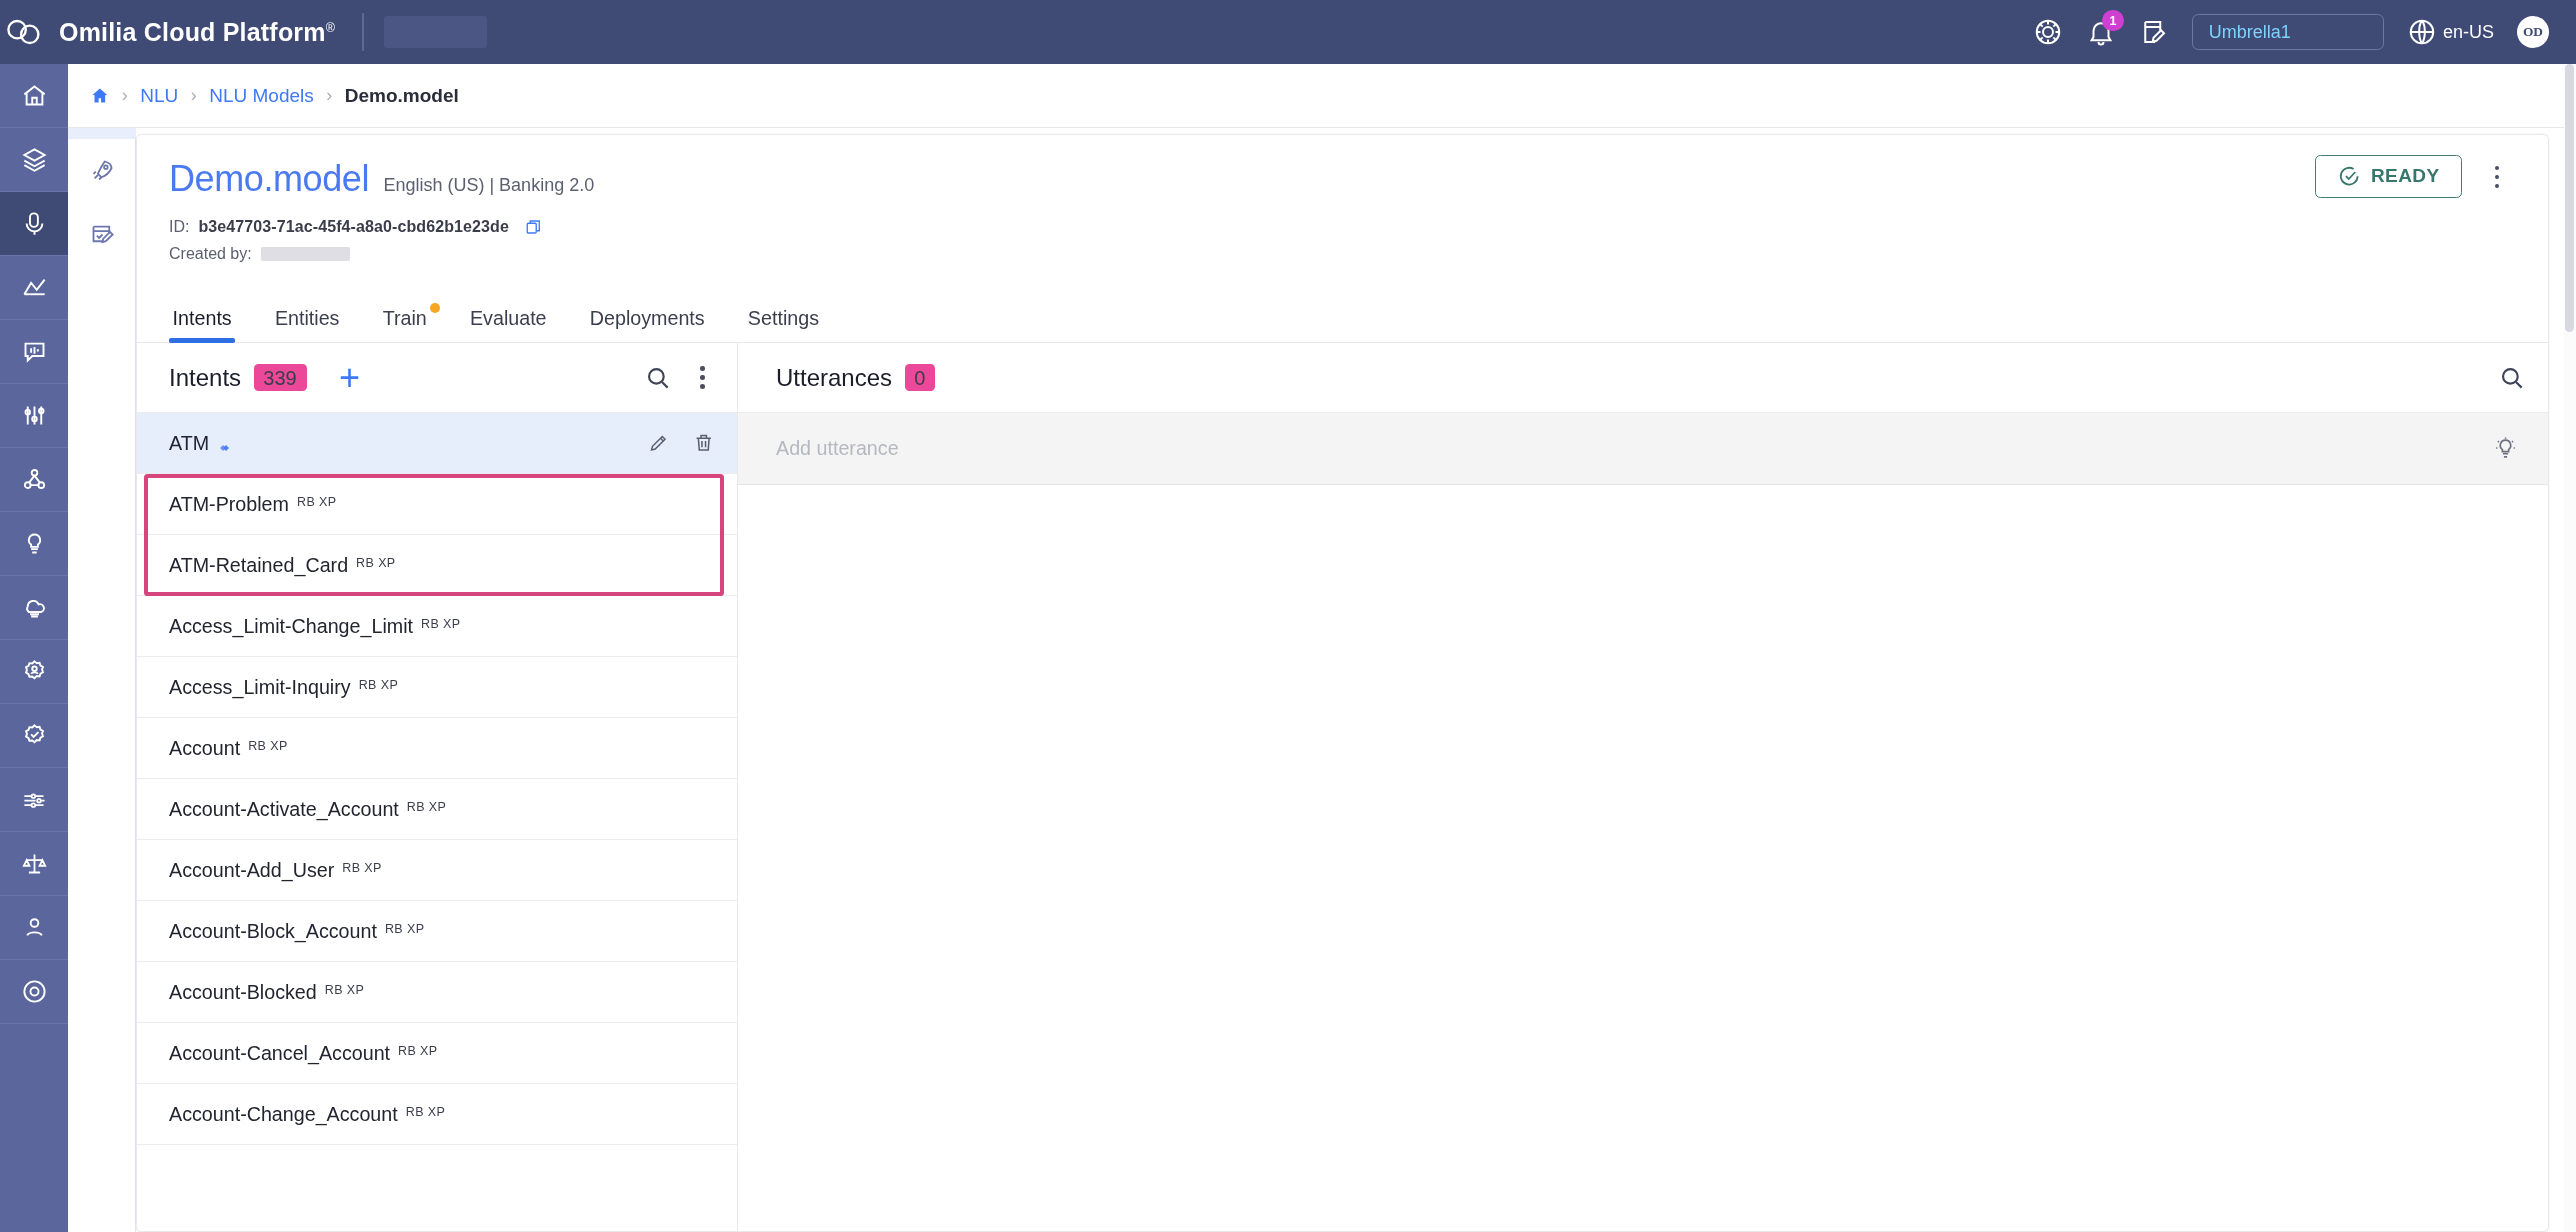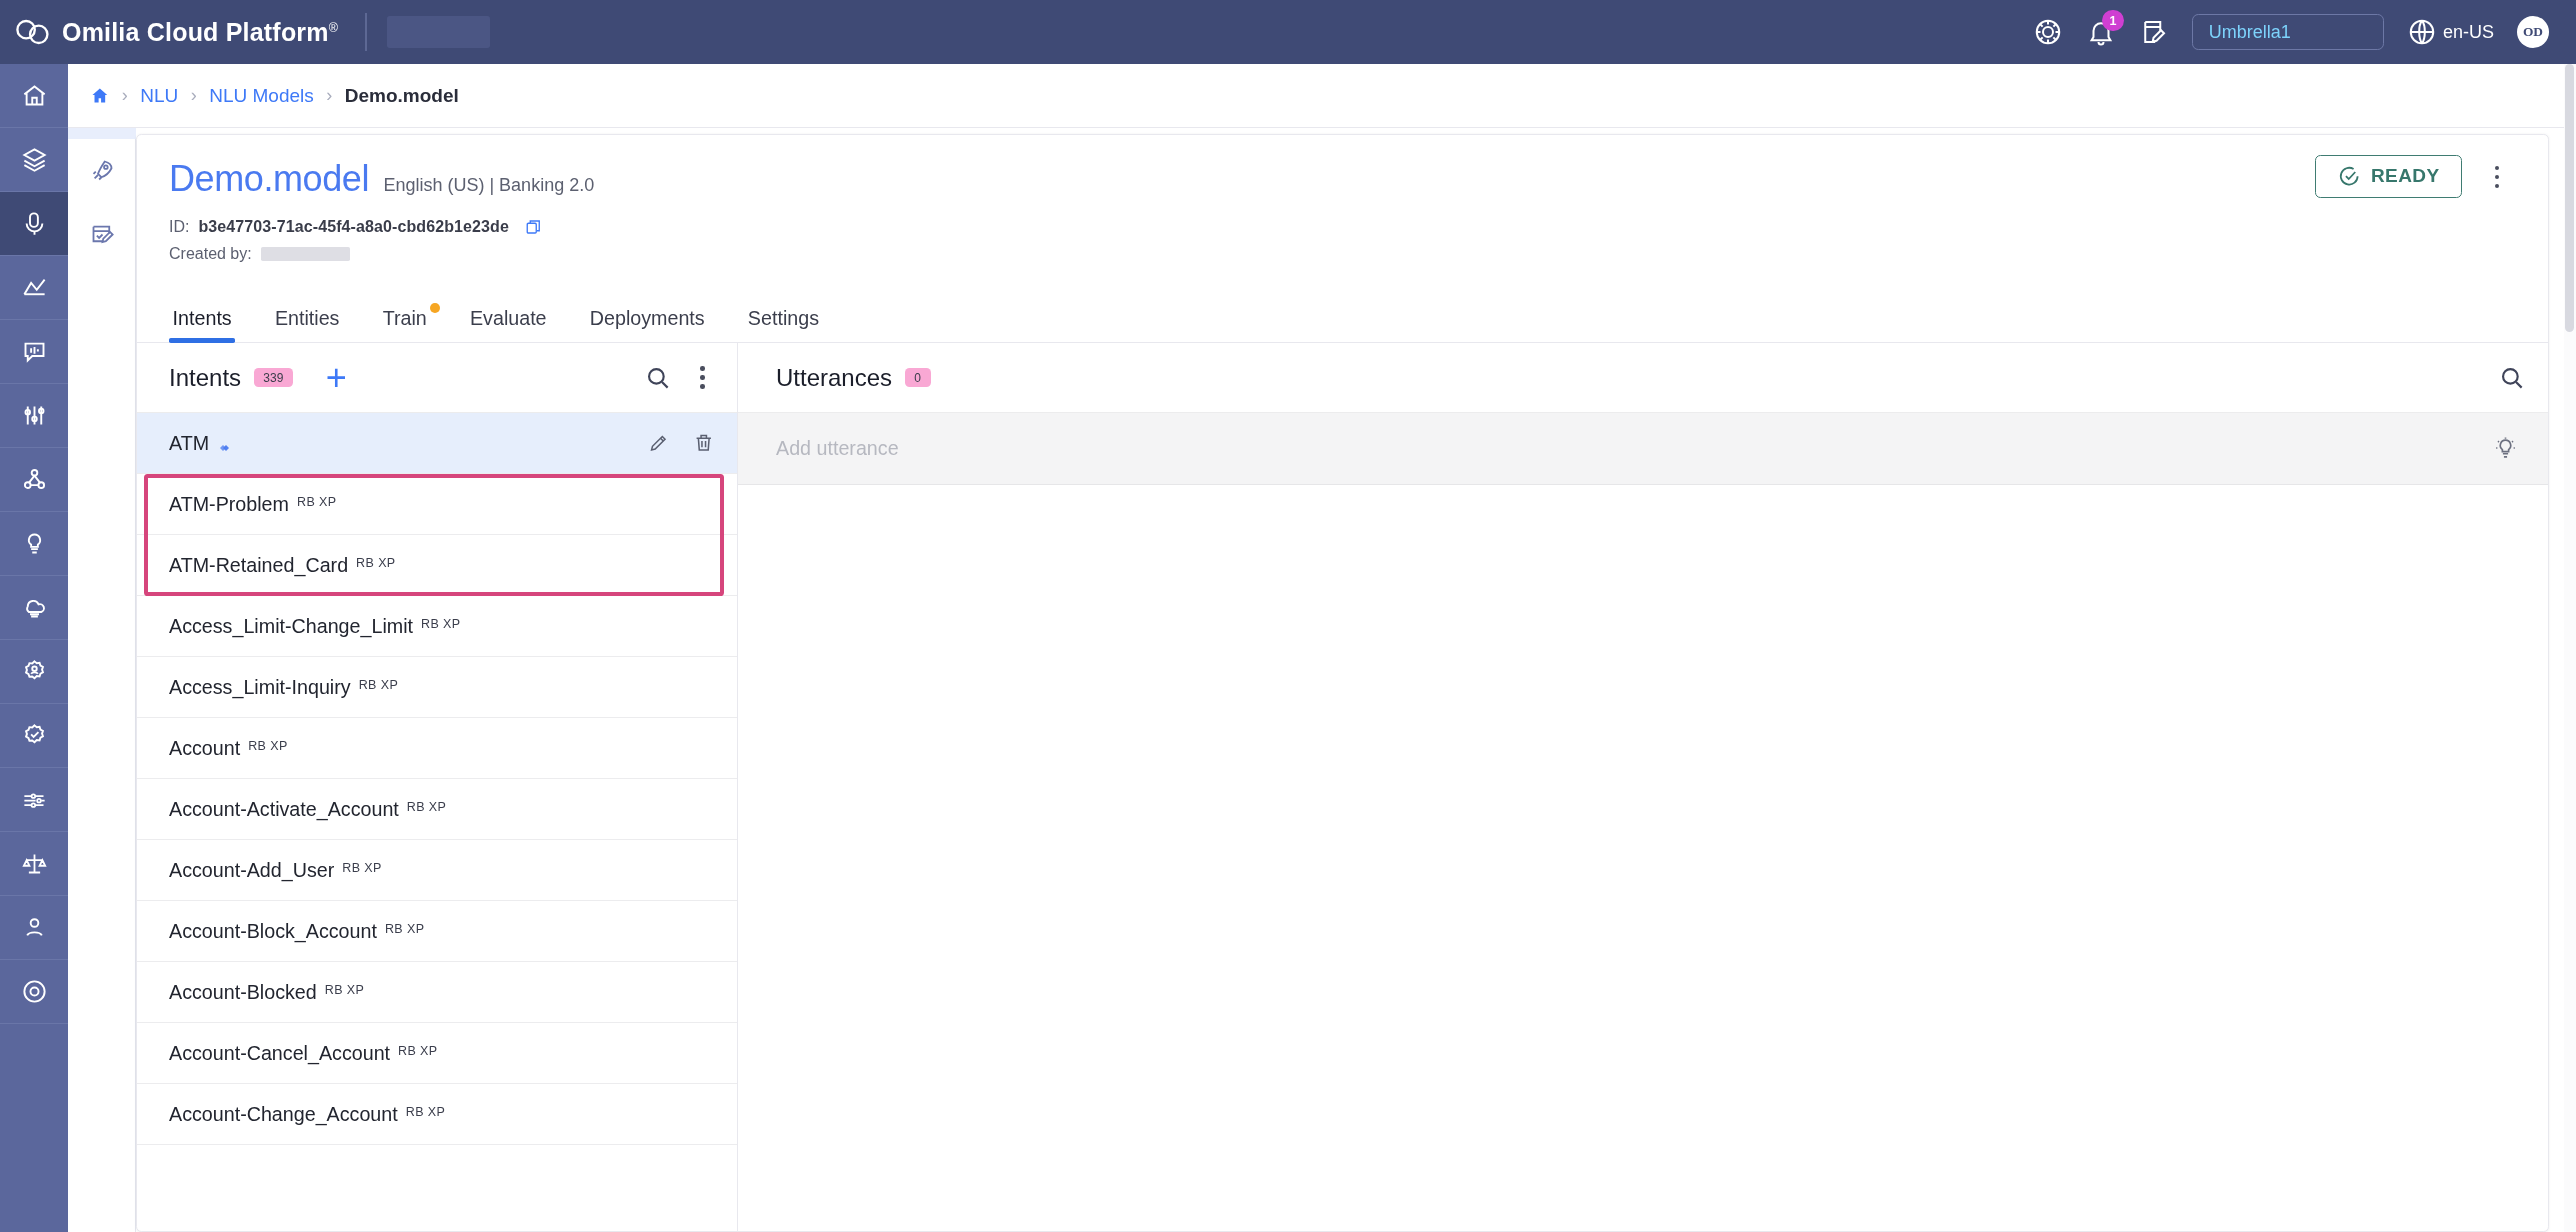--- a/index.html
+++ b/index.html
@@ -9,21 +9,21 @@
     background: #ffffff;
     overflow: hidden;
   }
 
   
   .topbar {
     position: absolute; top: 0; left: 0; width: 2576px; height: 64px;
     background: #3f4a75;
     display: flex; align-items: center;
   }
-  .brand { display: flex; align-items: center; padding-left: 15px; gap: 9px; }
+  .brand { display: flex; align-items: center; padding-left: 6px; gap: 15px; }
   .brand-logo { width: 38px; height: 30px; color: #ffffff; }
   .brand-title {
     color: #ffffff; font-size: 25px; font-weight: 700; letter-spacing: 0.2px;
     position: relative; white-space: nowrap;
   }
   .brand-title sup { font-size: 12.5px; vertical-align: super; font-weight: 500; }
   .brand-divider { width: 1.8px; height: 38px; background: #5d6894; margin-left: 27px; }
   .brand-ghost { width: 103px; height: 32px; background: #4b5684; margin-left: 19.7px; border-radius: 2.7px; }
 
   .topbar-right {
@@ -141,22 +141,22 @@
   .panes { display: flex; height: 914px; }
   .pane-left { width: 601px; border-right: 0.9px solid #e8e8ee; }
   .pane-right { flex: 1; }
 
   .pane-head {
     height: 70px; display: flex; align-items: center; padding: 0 23px 0 32px;
     border-bottom: 0.9px solid #ececed;
   }
   .pane-title { font-size: 24px; color: #1b1e2a; }
   .count-badge {
-    margin-left: 12.5px; background: #f9a8d4; color: #3a3d4a;
-    border-radius: 4.5px; padding: 3.6px 9.8px; font-size: 12px; line-height: 1;
+    margin-left: 12.5px; background: #ec4899; color: #3a3d4a;
+    border-radius: 4.5px; padding: 3.6px 9.8px; font-size: 20px; line-height: 1;
   }
   .plus-btn {
     margin-left: 27px; width: 32px; height: 32px; color: #3e79f7; cursor: pointer;
     display: flex; align-items: center; justify-content: center; font-size: 36px; font-weight: 300;
   }
   .head-actions { margin-left: auto; display: flex; align-items: center; gap: 19.7px; }
   .search-icon { width: 27px; height: 27px; color: #3f4459; cursor: pointer; }
   .kebab {
     width: 23px; height: 30px; display: flex; flex-direction: column;
     align-items: center; justify-content: center; gap: 4.5px; cursor: pointer;

